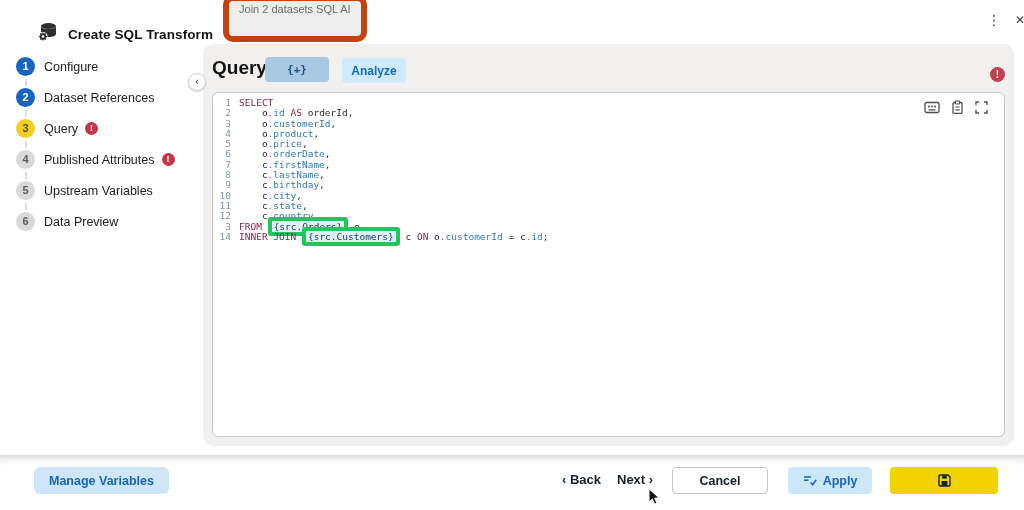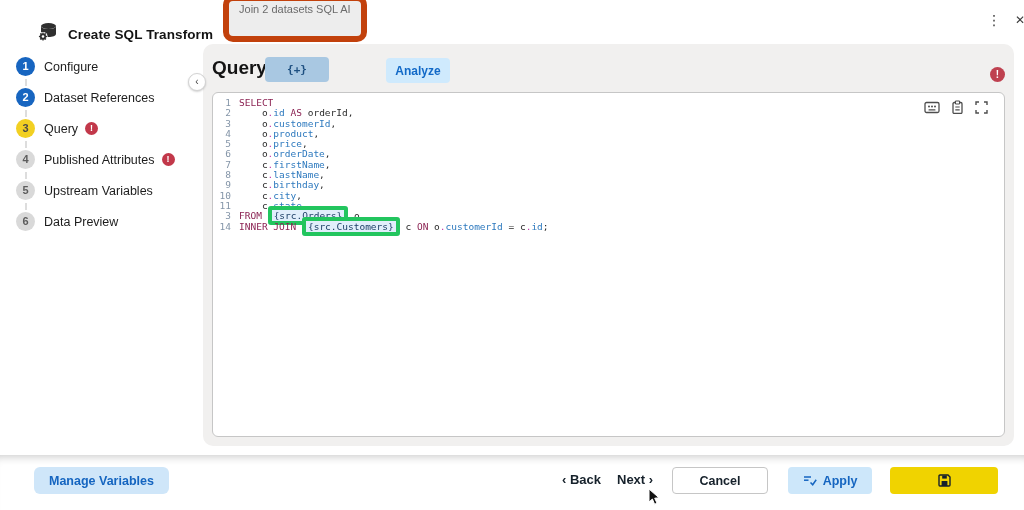--- a/index.html
+++ b/index.html
@@ -61,21 +61,21 @@
   }
   .panel-title { position:absolute; left:212px; top:57px; font-size:19px; font-weight:bold; color:#141414; }
   .code-toggle {
     position:absolute; left:265px; top:57px; width:64px; height:25px;
     background:#a9c8e2; border:none; border-radius:4px; cursor:pointer;
     font-family:"DejaVu Sans Mono", monospace; font-size:11px; font-weight:bold; color:#1d4f80;
   }
   .analyze-btn {
     position:absolute; left:342px; top:58px; width:64px; height:25px;
     background:#cfeafd; border:none; border-radius:4px; cursor:pointer;
-    font-family:"Liberation Sans", sans-serif; font-size:12px; font-weight:bold; color:#1269c7;margin-left:44px;
+    font-family:"Liberation Sans", sans-serif; font-size:12px; font-weight:bold; color:#1269c7;
   }
   .panel-error {
     position:absolute; left:990px; top:67px; width:15px; height:15px; border-radius:50%;
     background:#bf4150; color:#fff; font-size:10px; font-weight:bold;
     text-align:center; line-height:15px;
   }
 
   
   .editor {
     position:absolute; left:212px; top:92px; width:793px; height:345px;
@@ -200,20 +200,21 @@
       <div class="code-line"><span class="ln">2</span><span class="lc"><span class="tok-p">    o</span><span class="tok-d">.</span><span class="tok-i">id</span><span class="tok-p"> </span><span class="tok-k">AS</span><span class="tok-p"> orderId,</span></span></div>
       <div class="code-line"><span class="ln">3</span><span class="lc"><span class="tok-p">    o</span><span class="tok-d">.</span><span class="tok-i">customerId</span><span class="tok-p">,</span></span></div>
       <div class="code-line"><span class="ln">4</span><span class="lc"><span class="tok-p">    o</span><span class="tok-d">.</span><span class="tok-i">product</span><span class="tok-p">,</span></span></div>
       <div class="code-line"><span class="ln">5</span><span class="lc"><span class="tok-p">    o</span><span class="tok-d">.</span><span class="tok-i">price</span><span class="tok-p">,</span></span></div>
       <div class="code-line"><span class="ln">6</span><span class="lc"><span class="tok-p">    o</span><span class="tok-d">.</span><span class="tok-i">orderDate</span><span class="tok-p">,</span></span></div>
       <div class="code-line"><span class="ln">7</span><span class="lc"><span class="tok-p">    c</span><span class="tok-d">.</span><span class="tok-i">firstName</span><span class="tok-p">,</span></span></div>
       <div class="code-line"><span class="ln">8</span><span class="lc"><span class="tok-p">    c</span><span class="tok-d">.</span><span class="tok-i">lastName</span><span class="tok-p">,</span></span></div>
       <div class="code-line"><span class="ln">9</span><span class="lc"><span class="tok-p">    c</span><span class="tok-d">.</span><span class="tok-i">birthday</span><span class="tok-p">,</span></span></div>
       <div class="code-line"><span class="ln">10</span><span class="lc"><span class="tok-p">    c</span><span class="tok-d">.</span><span class="tok-i">city</span><span class="tok-p">,</span></span></div>
       <div class="code-line"><span class="ln">11</span><span class="lc"><span class="tok-p">    c</span><span class="tok-d">.</span><span class="tok-i">state</span><span class="tok-p">,</span></span></div>
+      <div class="code-line"><span class="ln">12</span><span class="lc"><span class="tok-p">    c</span><span class="tok-d">.</span><span class="tok-i">country</span></span></div>
       <div class="code-line"><span class="ln">3</span><span class="lc"><span class="tok-k">FROM</span><span class="tok-p"> </span><span class="tok-v">{src.Orders}</span><span class="tok-p"> o</span></span></div>
       <div class="code-line"><span class="ln">14</span><span class="lc"><span class="tok-k">INNER JOIN</span><span class="tok-p"> </span><span class="tok-v">{src.Customers}</span><span class="tok-p"> c </span><span class="tok-k">ON</span><span class="tok-p"> o</span><span class="tok-d">.</span><span class="tok-i">customerId</span><span class="tok-p"> = c</span><span class="tok-d">.</span><span class="tok-i">id</span><span class="tok-p">;</span></span></div>
     </div>
   <div class="editor-tools">
     <svg width="16" height="13" viewBox="0 0 16 13">
       <rect x="1" y="1.5" width="14" height="10" rx="1.5" fill="none" stroke="#4d4d4d" stroke-width="1.3"></rect>
       <circle cx="5" cy="5.4" r="1" fill="#4d4d4d"></circle>
       <circle cx="8" cy="5.4" r="1" fill="#4d4d4d"></circle>
       <circle cx="11" cy="5.4" r="1" fill="#4d4d4d"></circle>
       <rect x="4.5" y="8.2" width="7" height="1.4" rx=".5" fill="#4d4d4d"></rect>

